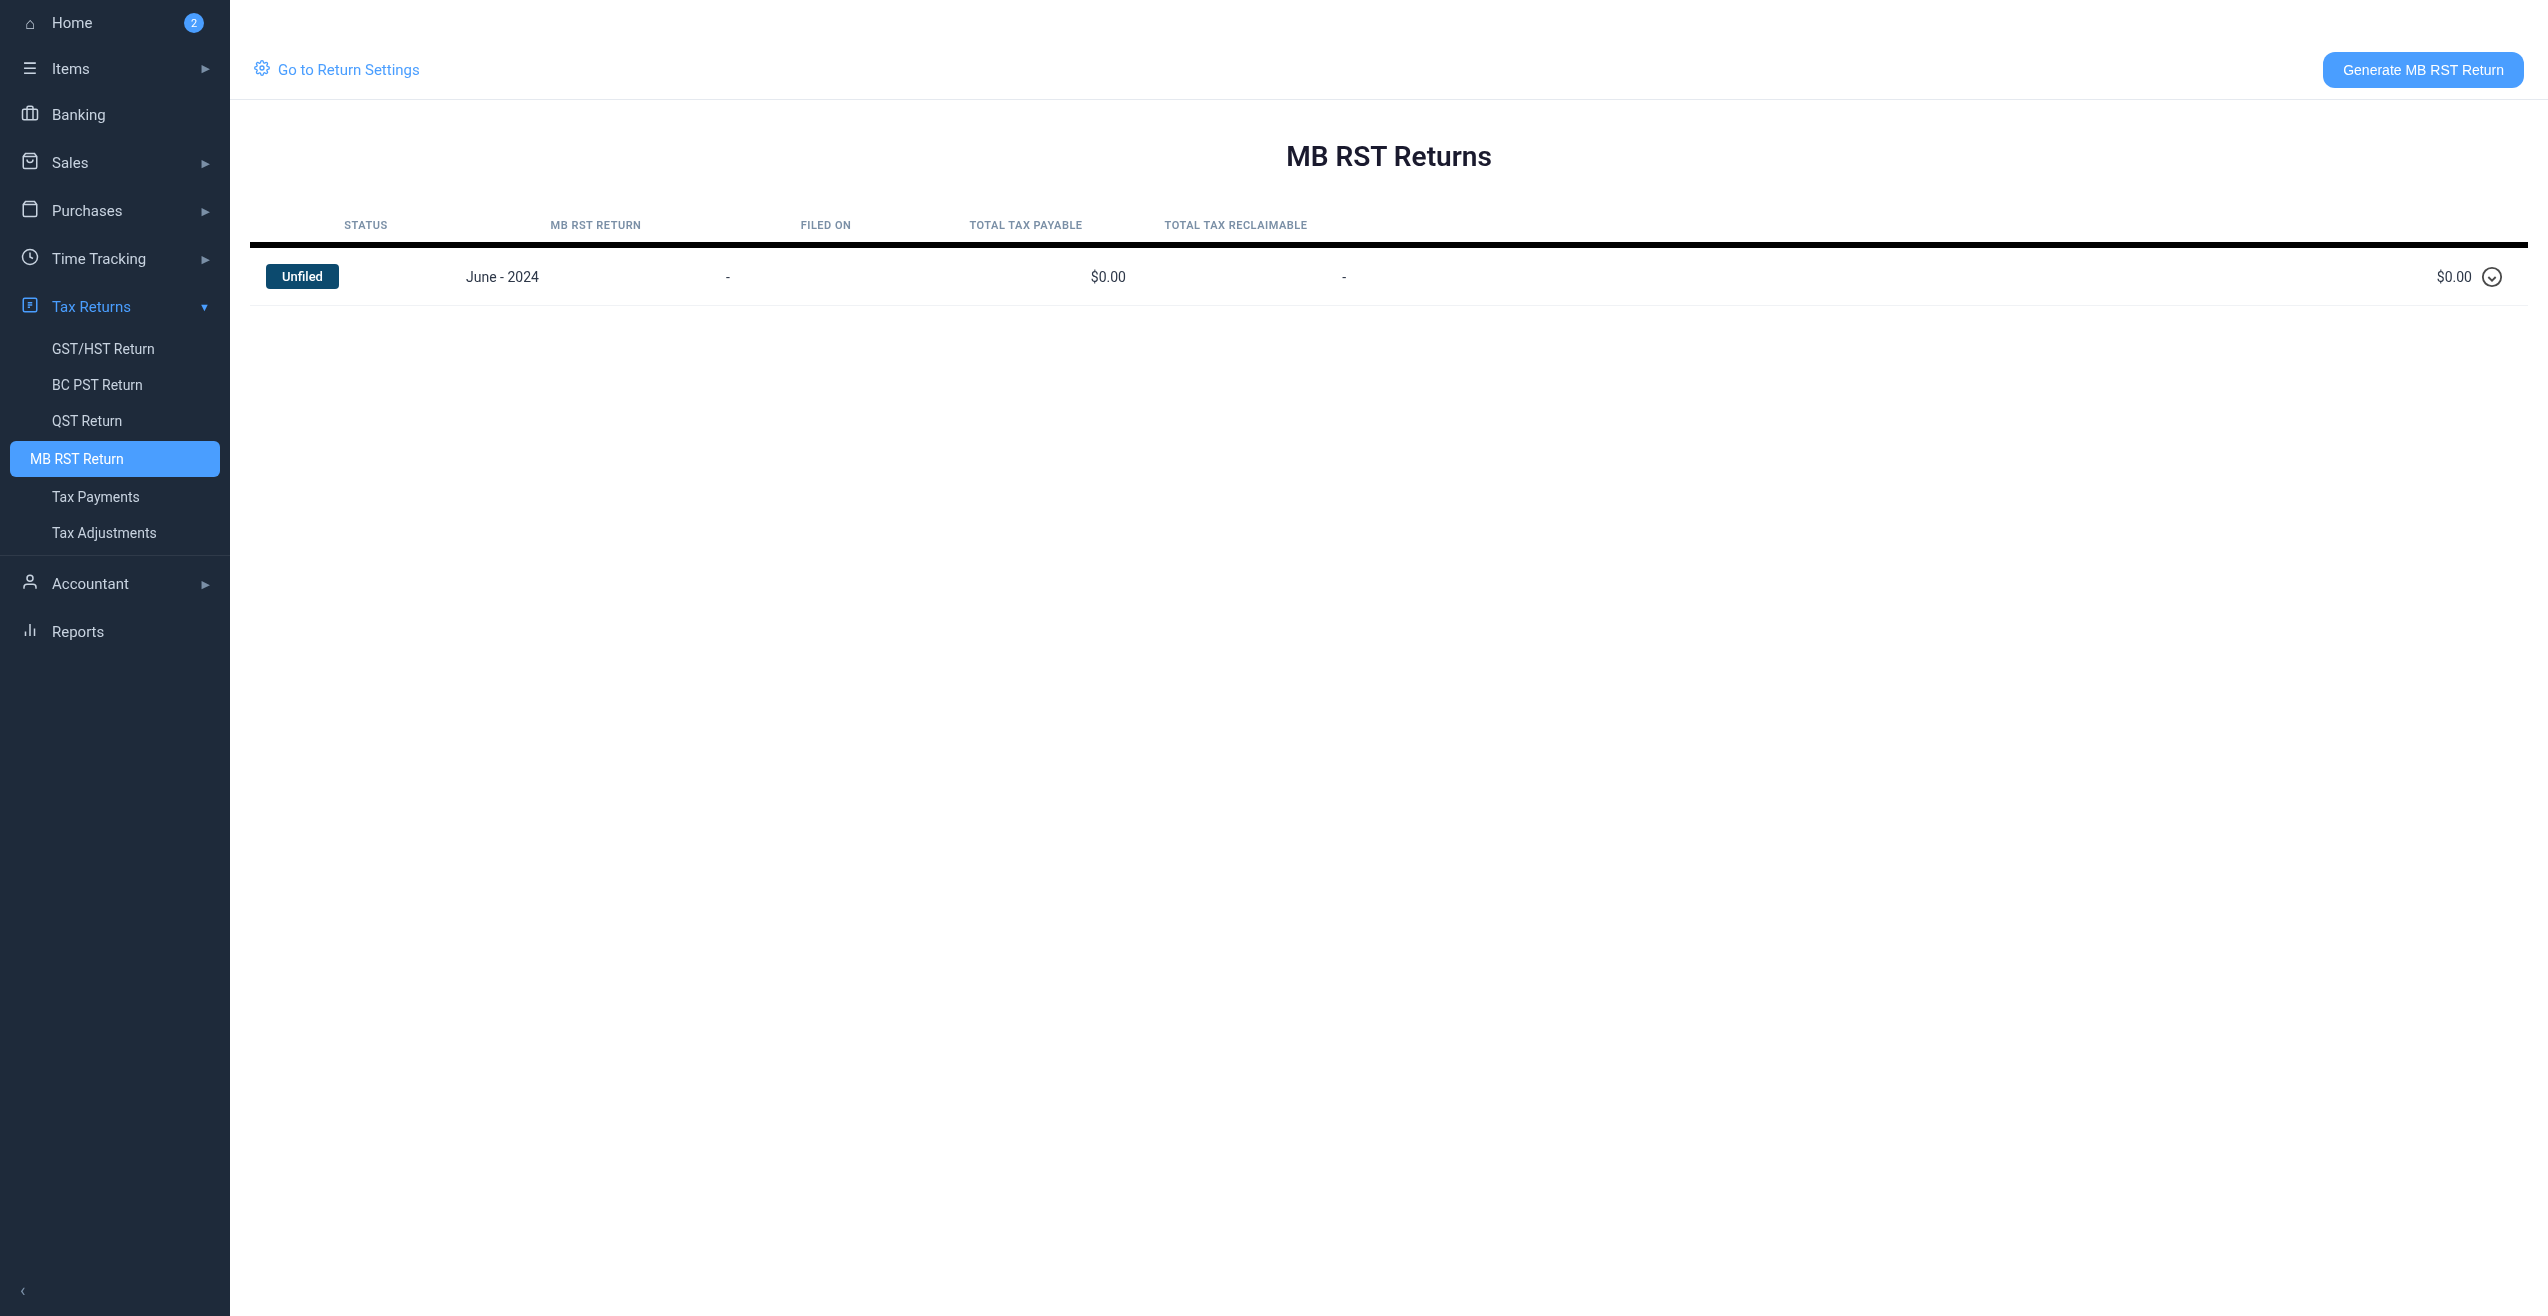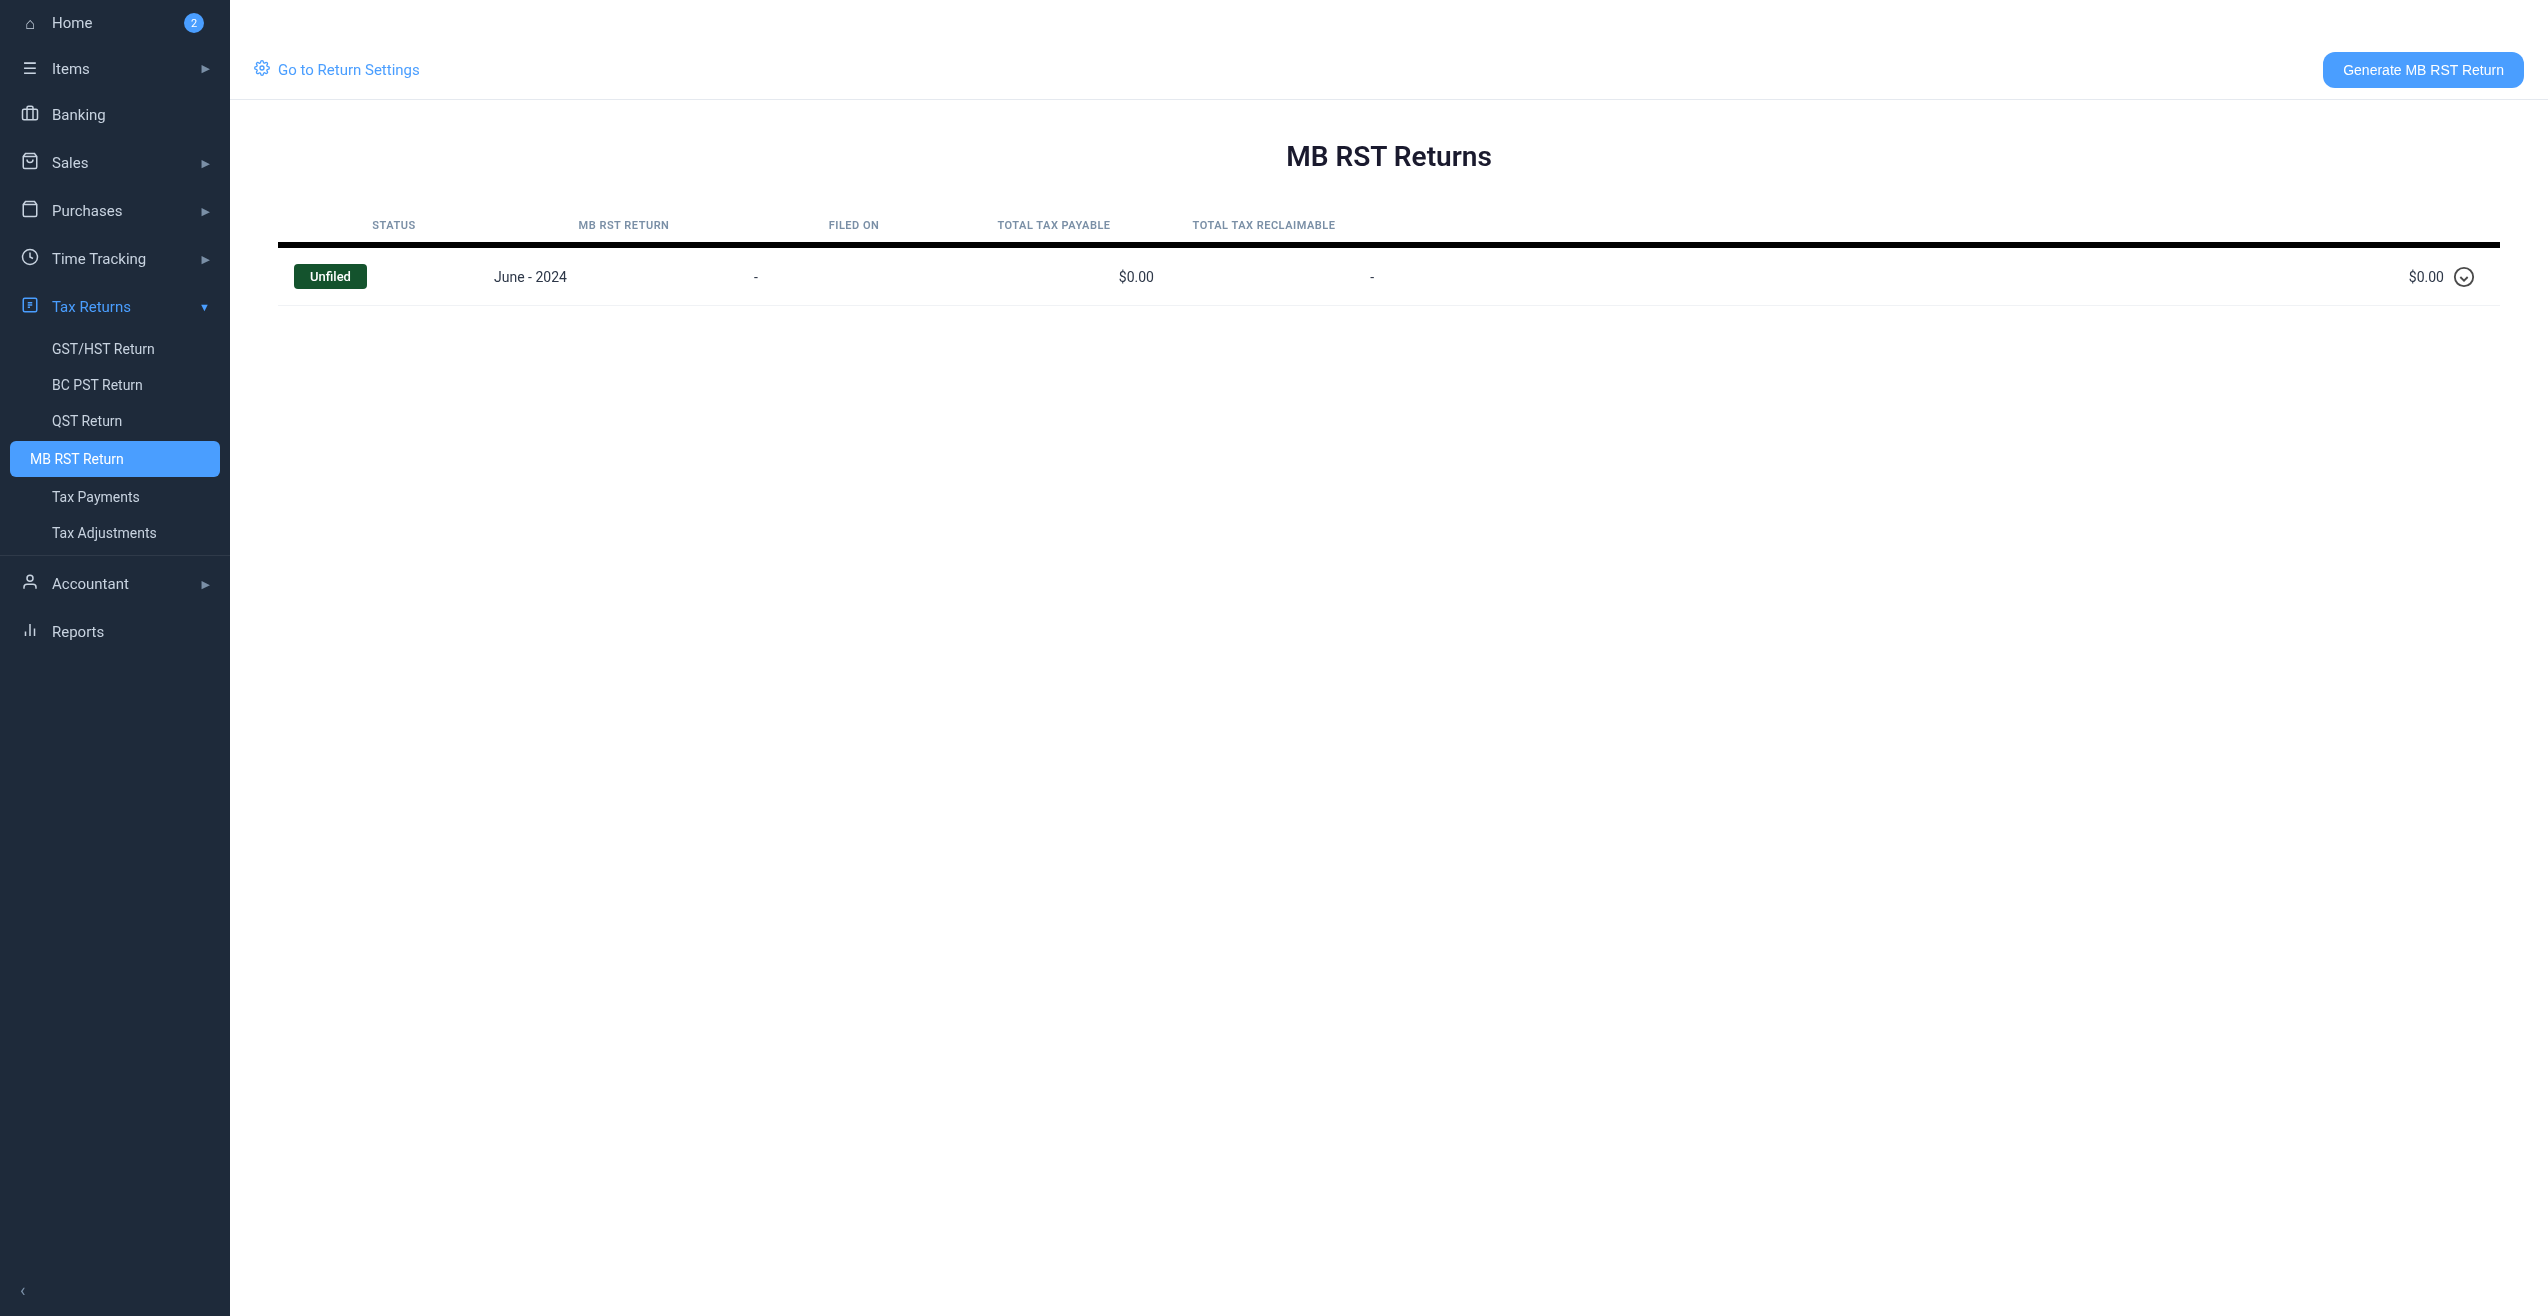--- a/index.html
+++ b/index.html
@@ -96,21 +96,21 @@
       border: none;
       border-radius: 12px;
       padding: 10px 20px;
       font-size: 14px;
       cursor: pointer;
       font-weight: 500;
     }
 
     .content {
       flex: 1;
-      padding: 40px 48px;
+      padding: 40px 20px;
       overflow-y: auto;
       background: #fff;
     }
     .page-title {
       text-align: center;
       font-size: 28px;
       font-weight: 600;
       color: #1a1a2e;
       margin-bottom: 36px;
     }
@@ -137,21 +137,21 @@
       padding: 16px 16px;
       align-items: center;
       border-bottom: 1px solid #f0f2f5;
     }
     .table-cell {
       font-size: 14px;
       color: #2d3748;
     }
     .table-cell.right { text-align: right; }
     .status-badge {
-      background: #14532d;
+      background: #0c4a6e;
       color: #fff;
       border-radius: 4px;
       padding: 5px 16px;
       font-size: 13px;
       font-weight: 500;
       display: inline-block;
     }
     .row-action {
       display: flex;
       align-items: center;

